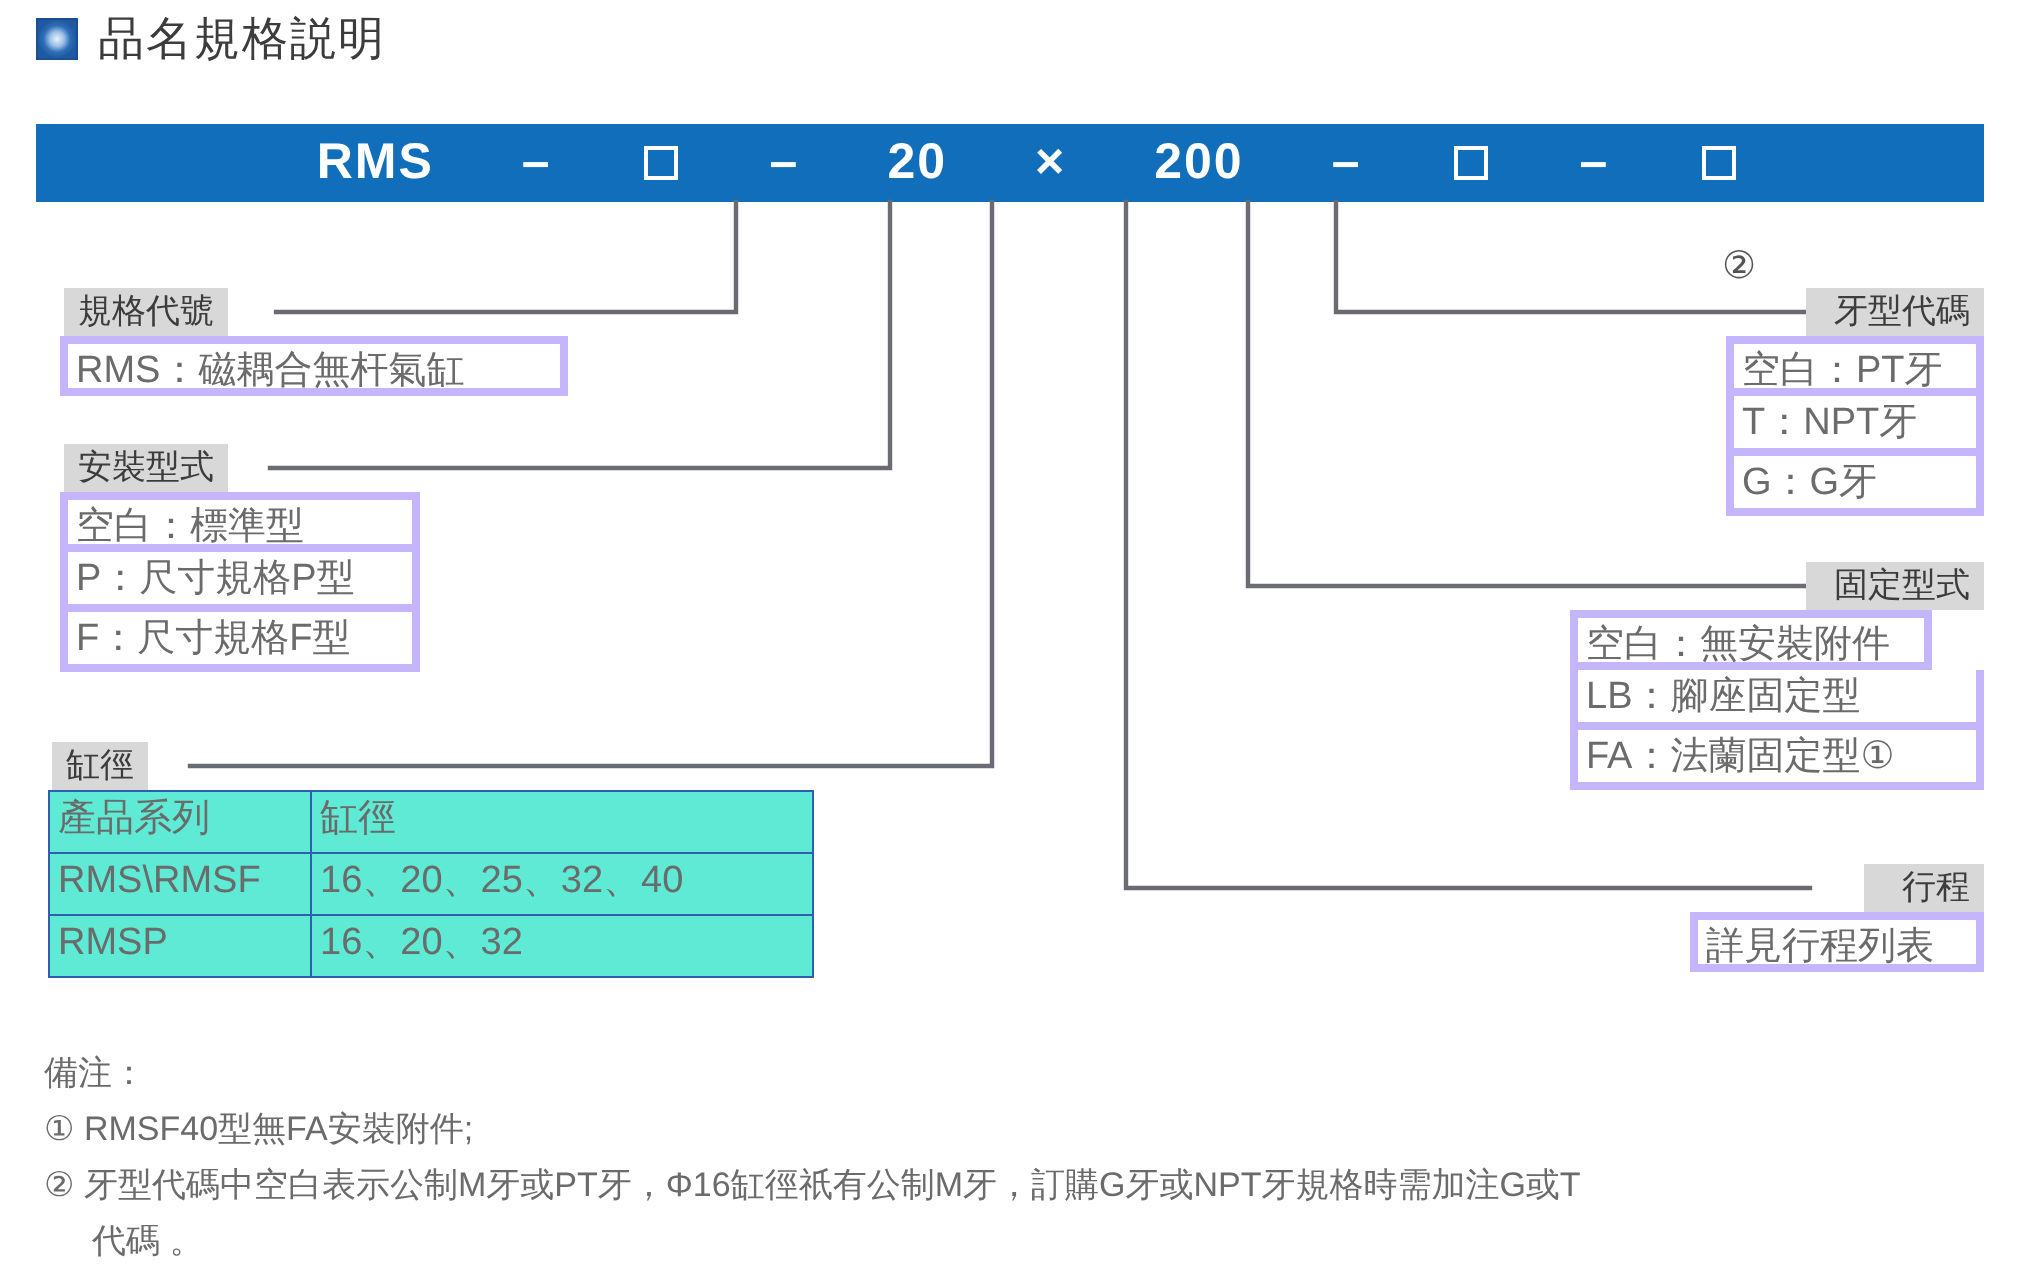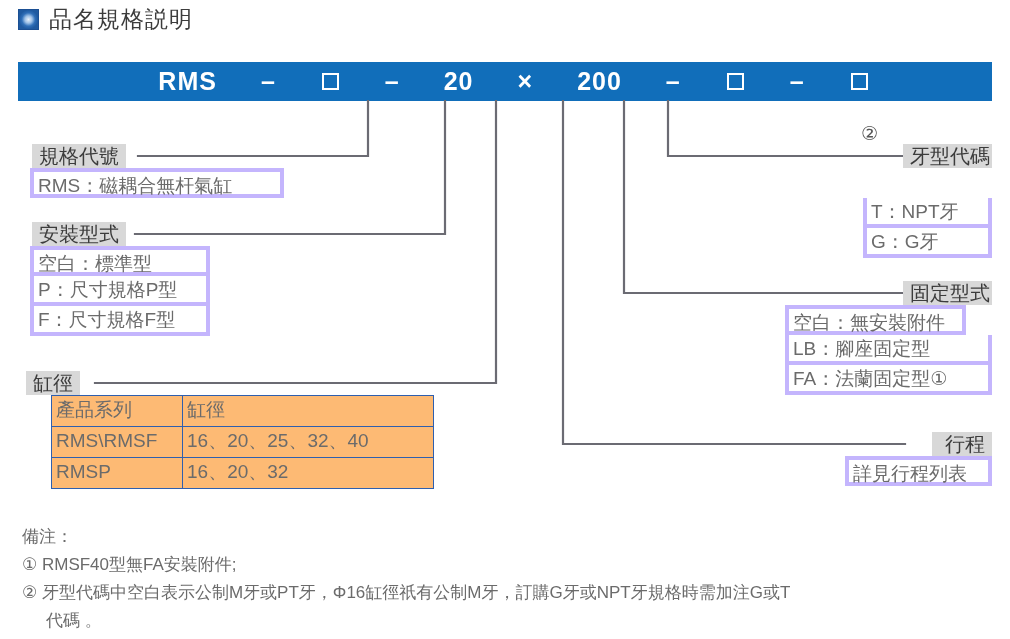--- a/index.html
+++ b/index.html
@@ -45,35 +45,35 @@
     border:2px solid #ffffff;box-sizing:border-box;
     vertical-align:-1px;margin:0 2px;
   }
 
   
   #leaders{position:absolute;left:0;top:0;width:1010px;height:639px;}
 
   
   .cap{
     position:absolute;background:#d8d8d8;color:#3c3c3c;
-    font-size:20px;line-height:24px;height:24px;
+    font-size:17px;line-height:24px;height:24px;
     padding:0 7px;white-space:nowrap;
   }
 
   
   .box{
     position:absolute;border:4px solid #c4b5fd;box-sizing:border-box;
     background:#ffffff;color:#6b6b6b;font-size:19px;
     line-height:28px;height:30px;white-space:nowrap;
     padding:0 4px;
   }
   .box.mid{border-top:none;}
 
   
-  .tbl{position:absolute;border:1px solid #2f5fae;box-sizing:border-box;background:#fdba74;margin-left:27px;}
+  .tbl{position:absolute;border:1px solid #2f5fae;box-sizing:border-box;background:#5eead4;}
   .tbl .r{display:flex;}
   .tbl .r + .r{border-top:1px solid #2f5fae;}
   .tbl .c{
     box-sizing:border-box;height:30px;line-height:28px;
     font-size:19px;color:#6b6b6b;white-space:nowrap;padding:0 4px;
   }
   .tbl .c1{width:131px;border-right:1px solid #2f5fae;}
   .tbl .c2{width:250px;}
 
   
@@ -138,20 +138,21 @@
       <div class="c c2">16、20、25、32、40</div>
     </div>
     <div class="r">
       <div class="c c1">RMSP</div>
       <div class="c c2">16、20、32</div>
     </div>
   </div>
 
   <div class="circ" style="left:861px;top:122px;">②</div>
   <div class="cap" style="left:903px;top:144px;width:89px;text-align:right;box-sizing:border-box;">牙型代碼</div>
+  <div class="box" style="left:863px;top:168px;width:129px;">空白：PT牙</div>
   <div class="box mid" style="left:863px;top:198px;width:129px;">T：NPT牙</div>
   <div class="box mid" style="left:863px;top:228px;width:129px;">G：G牙</div>
 
   <div class="cap" style="left:903px;top:281px;width:89px;text-align:right;box-sizing:border-box;">固定型式</div>
   <div class="box" style="left:785px;top:305px;width:181px;">空白：無安裝附件</div>
   <div class="box mid" style="left:785px;top:335px;width:207px;">LB：腳座固定型</div>
   <div class="box mid" style="left:785px;top:365px;width:207px;">FA：法蘭固定型①</div>
 
   <div class="cap" style="left:932px;top:432px;width:60px;text-align:right;box-sizing:border-box;">行程</div>
   <div class="box" style="left:845px;top:456px;width:147px;">詳見行程列表</div>

